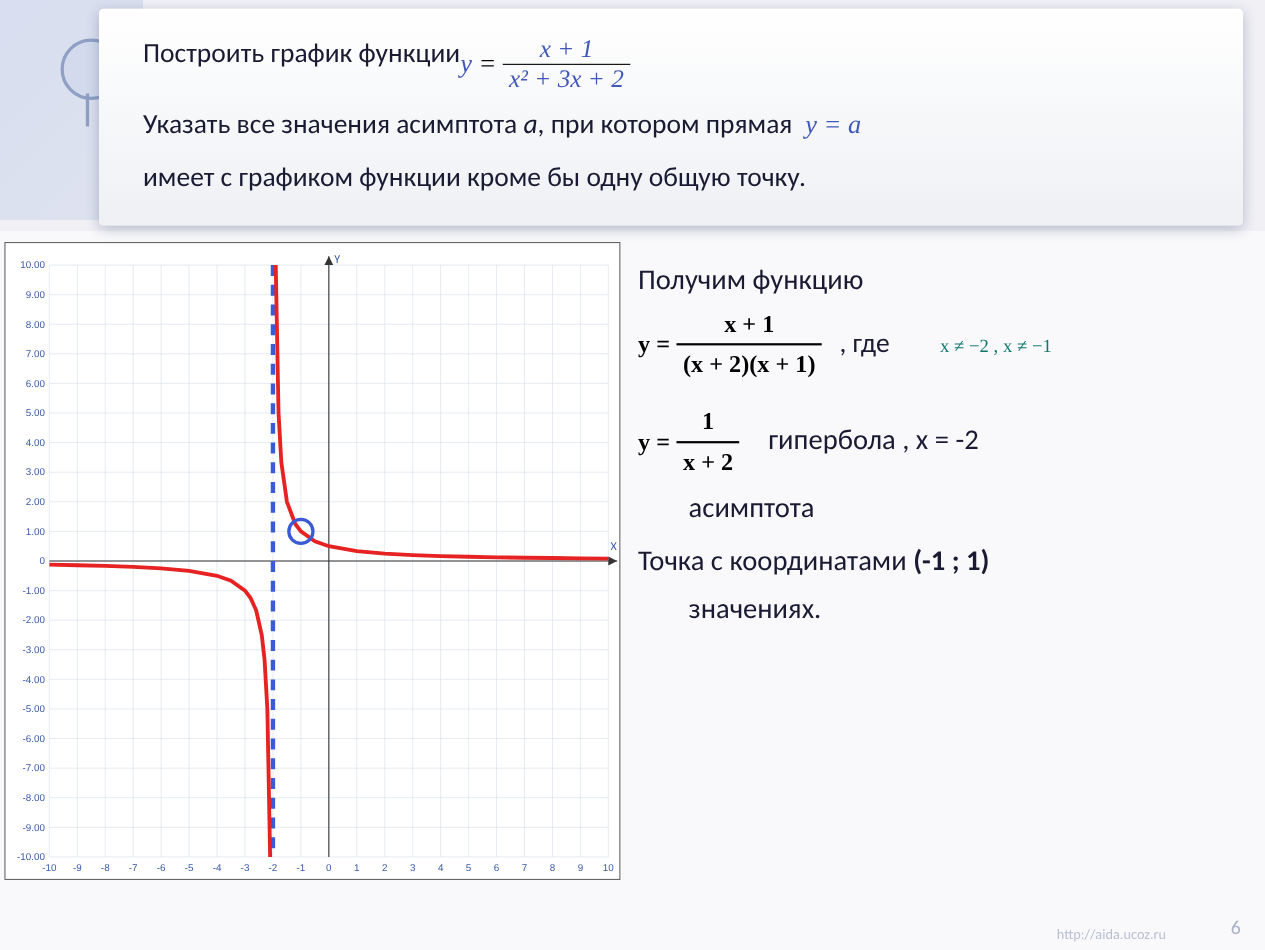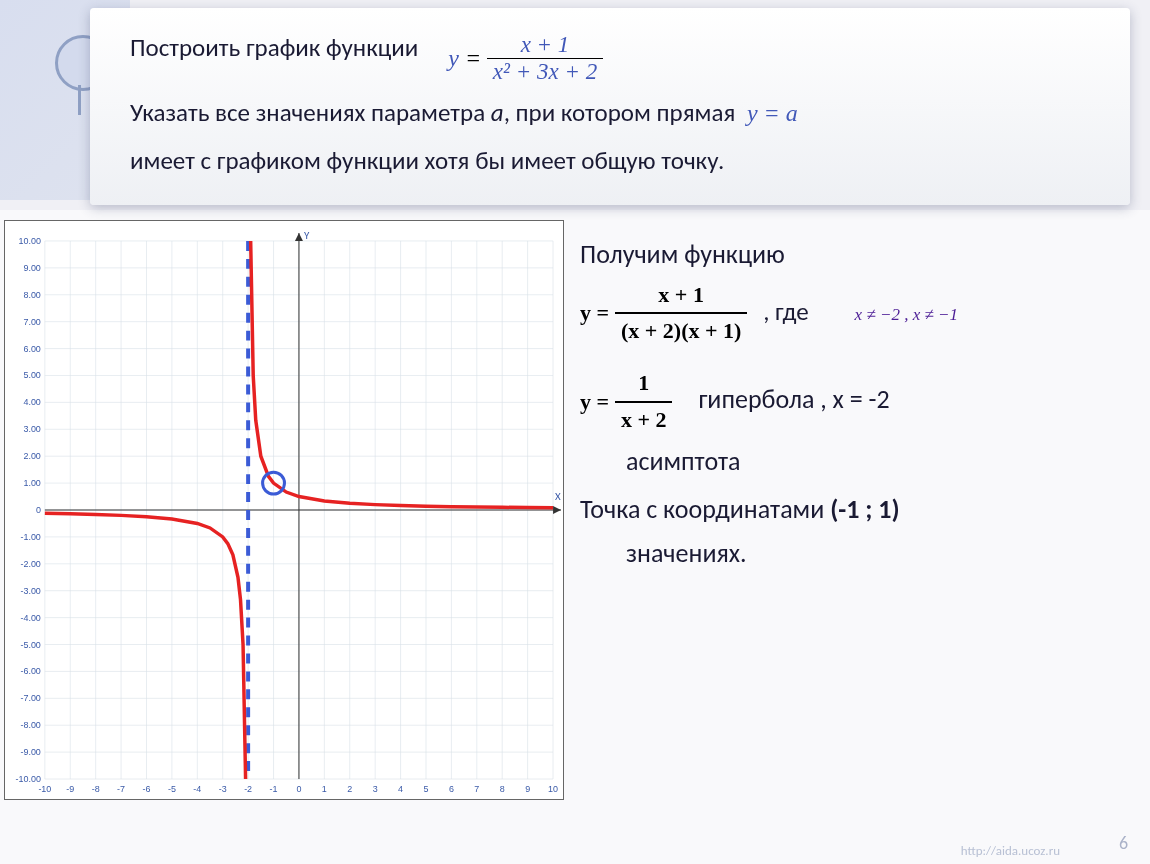--- a/index.html
+++ b/index.html
@@ -40,21 +40,20 @@
     width: 1040px;
     padding: 24px 28px 24px 40px;
     background: linear-gradient(180deg, #ffffff, #eef0f4);
     border-radius: 4px;
     box-shadow: 0 3px 12px rgba(50,60,100,0.3);
     z-index: 10;
   }
   .header-top {
     display: flex;
     align-items: flex-start;
-    gap: 30px;
     font-size: 25px;
     color: #1a1a33;
   }
   .header-text { font-size: 25px; color: #1a1a33; margin-top: 8px; line-height: 1.6; }
   .param { color: #1a1a33; font-style: italic; }
   .frac {
     display: inline-block;
     vertical-align: middle;
     text-align: center;
     font-size: 23px;
@@ -84,21 +83,21 @@
     position: relative;
   }
   .text-panel {
     flex: 1;
     padding: 20px 20px 10px 10px;
     font-size: 26px;
     color: #1a1a33;
     line-height: 1.55;
   }
   .text-panel .line { margin: 4px 0; display: block; }
-  .text-panel .where { font-family: "Times New Roman", serif; font-style: italic; color: #4c1d95; font-size: 18px; }
+  .text-panel .where { font-family: "Times New Roman", serif; color: #0f766e; font-size: 18px; }
   .text-panel .bold { font-weight: bold; }
   .bullet-wrap { display: flex; align-items: center; gap: 8px; }
   .bullet-dot { width:6px; height:6px; border-radius:50%; background:#333; flex-shrink:0; }
   .frac2 {
     display: inline-block;
     vertical-align: middle;
     text-align: center;
     font-size: 22px;
     color: #000;
     font-weight: bold;
@@ -137,24 +136,24 @@
     <span>Построить график функции</span>
     <span>
       <span class="formula-inline yeq"><span>y</span> <span style="color:#000">=</span></span>
       <span class="frac">
         <span class="num">x + 1</span>
         <span class="den">x² + 3x + 2</span>
       </span>
     </span>
   </div>
   <div class="header-text">
-    <span>Указать все значениях  параметра </span><span class="param">а</span><span>, при котором прямая</span>
+    <span>Указать все значения  асимптота </span><span class="param">а</span><span>, при котором прямая</span>
     <span class="formula-inline" style="font-size:24px;margin-left:6px">y = a</span>
   </div>
-  <div class="header-text">имеет с графиком функции хотя бы  имеет общую точку.</div>
+  <div class="header-text">имеет с графиком функции кроме бы  одну общую точку.</div>
 </div>
 
 <div class="content">
   <div class="chart-panel">
     <svg class="chart" viewBox="0 0 560 580">
 
       <g id="grid">
           <line x1="40" x2="40" y1="20" y2="560" stroke="#d8e0e8" stroke-width="0.6"></line>
           <line x1="65.5" x2="65.5" y1="20" y2="560" stroke="#d8e0e8" stroke-width="0.6"></line>
           <line x1="91" x2="91" y1="20" y2="560" stroke="#d8e0e8" stroke-width="0.6"></line>

